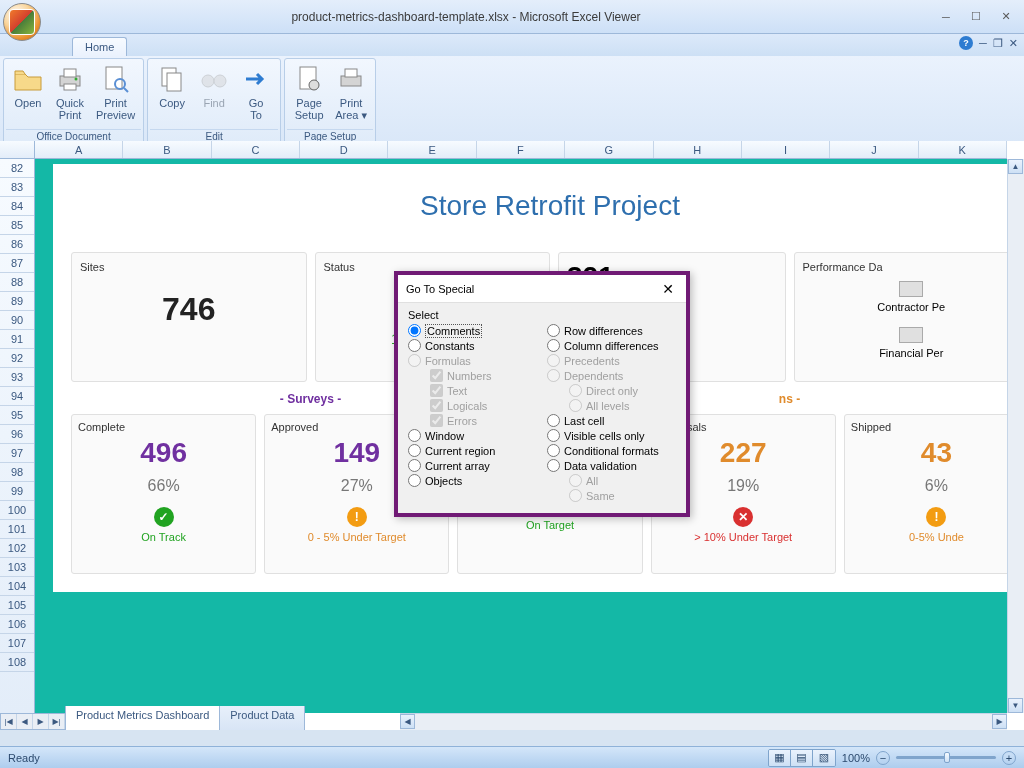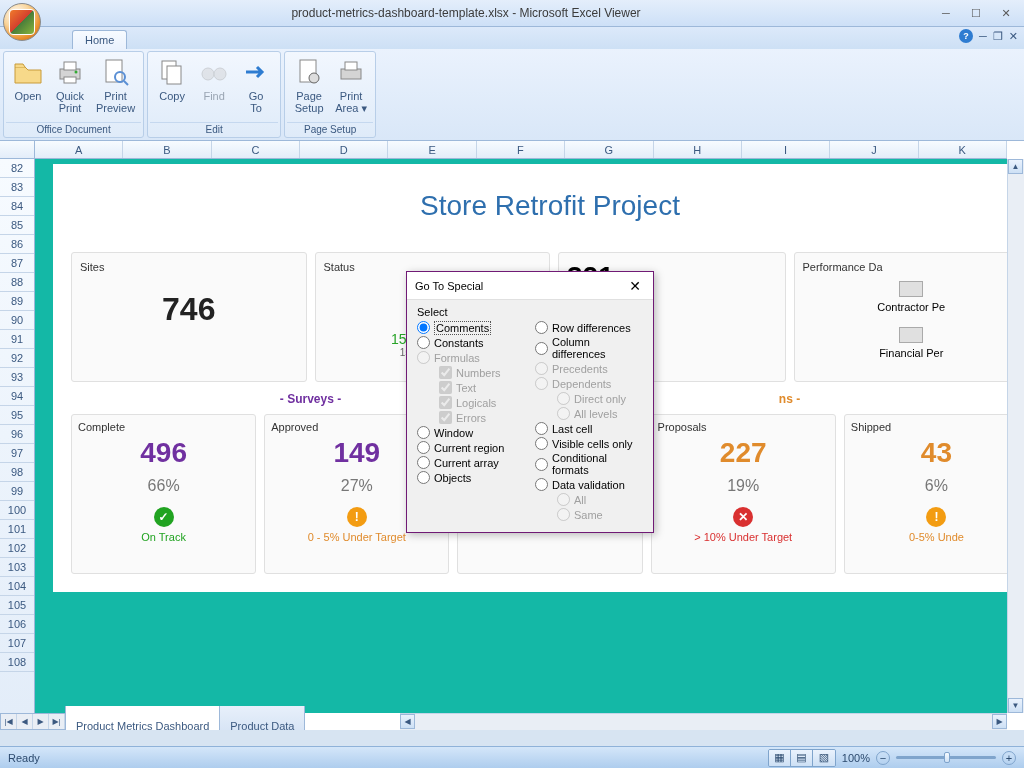--- a/index.html
+++ b/index.html
@@ -1,17 +1,17 @@
 <!DOCTYPE html>
 <html><head>
 <meta charset="utf-8">
 <style>
 *{box-sizing:border-box;margin:0;padding:0;font-family:"Segoe UI",Tahoma,sans-serif;font-size:11px;-webkit-user-select:none;user-select:none}
 body{width:1024px;height:768px;overflow:hidden;background:#d7e4f2;position:relative}
-.titlebar{height:27px;background:linear-gradient(#e4eefb,#cde0f7);display:flex;align-items:center;position:relative;border-bottom:1px solid #9db8d9}
+.titlebar{height:34px;background:linear-gradient(#e4eefb,#cde0f7);display:flex;align-items:center;position:relative;border-bottom:1px solid #9db8d9}
 .office-btn{width:38px;height:38px;position:absolute;left:3px;top:3px;border-radius:50%;background:radial-gradient(circle at 35% 30%,#fff,#f9d49a 40%,#e98f2c 70%,#b2591a);border:1px solid #8a8a8a;z-index:10;display:flex;align-items:center;justify-content:center}
 .office-btn-inner{width:26px;height:26px;border-radius:4px;background:linear-gradient(135deg,#f07a2b,#d23e2e 50%,#4a7e3a 50%,#8ab53d);border:1px solid #fff}
 .title-text{flex:1;text-align:center;color:#3b3b3b;font-size:12px}
 .win-controls{display:flex;gap:2px;margin-right:4px}
 .win-btn{width:28px;height:18px;display:flex;align-items:center;justify-content:center;color:#5a5a5a;border-radius:2px}
 .tabbar{height:22px;background:linear-gradient(#dce9fa,#cde0f5);display:flex;align-items:flex-end;padding-left:72px;position:relative}
 .tab{padding:3px 12px;background:linear-gradient(#f7fbff,#eaf2fd);border:1px solid #9db8d9;border-bottom:none;border-radius:3px 3px 0 0;color:#3b5980;font-size:11px}
 .tabbar-right{position:absolute;right:6px;top:2px;display:flex;gap:6px;align-items:center}
 .help-icon{width:14px;height:14px;border-radius:50%;background:#2e7cd1;color:#fff;display:flex;align-items:center;justify-content:center;font-size:9px;font-weight:bold}
 .ribbon{height:92px;background:linear-gradient(#eaf2fd,#d9e7f8);border-bottom:1px solid #9db8d9;display:flex;padding:2px 3px}
@@ -49,30 +49,30 @@
 .kpi-label{text-align:left;font-size:11px;color:#333;margin-bottom:4px}
 .kpi-num{font-size:28px;font-weight:bold;margin:4px 0}
 .kpi-pct{font-size:16px;color:#777;margin:8px 0 12px}
 .kpi-status{font-size:11px;margin-top:4px}
 .status-icon{width:20px;height:20px;border-radius:50%;margin:0 auto 4px;display:flex;align-items:center;justify-content:center;color:#fff;font-weight:bold;font-size:12px}
 .vscroll{position:absolute;right:0;top:18px;bottom:17px;width:17px;background:#e9eef5;border-left:1px solid #c5d5e8}
 .hscroll{position:absolute;left:400px;right:17px;bottom:0;height:17px;background:#e9eef5;border-top:1px solid #c5d5e8}
 .sheet-tabs{position:absolute;left:0;bottom:0;height:17px;display:flex;align-items:center;background:#d7e4f2}
 .nav-btns{display:flex;background:#e9eef5;border:1px solid #9db8d9;height:17px}
 .nav-btn{width:16px;display:flex;align-items:center;justify-content:center;color:#3b5980;font-size:8px;border-right:1px solid #c5d5e8}
-.stab{padding:13px 10px;background:#fff;border:1px solid #9db8d9;border-top:none;font-size:11px;color:#3b5980;margin-left:-1px;height:31px;line-height:15px}
+.stab{padding:2px 10px;background:#fff;border:1px solid #9db8d9;border-top:none;font-size:11px;color:#3b5980;margin-left:-1px;height:31px;line-height:15px}
 .stab.inactive{background:linear-gradient(#e8f0fb,#d4e2f4)}
 .statusbar{position:absolute;bottom:0;left:0;right:0;height:22px;background:linear-gradient(#d4e6f9,#aecdee);border-top:1px solid #8fb2d9;display:flex;align-items:center;padding:0 8px;color:#2c4a6e;font-size:11px}
 .statusbar-right{margin-left:auto;display:flex;align-items:center;gap:6px}
 .view-btns{display:flex;border:1px solid #7fa4cc;border-radius:2px;overflow:hidden}
 .view-btn{width:22px;height:16px;background:linear-gradient(#eaf2fd,#cde0f5);border-right:1px solid #7fa4cc;display:flex;align-items:center;justify-content:center}
 .view-btn:last-child{border-right:none}
 .zoom-slider{width:100px;height:3px;background:#7fa4cc;position:relative;border-radius:2px}
 .zoom-thumb{position:absolute;left:48px;top:-4px;width:6px;height:11px;background:linear-gradient(#f7fbff,#cde0f5);border:1px solid #7fa4cc;border-radius:2px}
-.dialog{position:absolute;left:406px;top:271px;width:248px;background:#f0f0f0;border:1px solid #701a75;box-shadow:2px 2px 8px rgba(0,0,0,.25);z-index:100}
+.dialog{position:absolute;left:394px;top:271px;width:296px;background:#f0f0f0;border:4px solid #701a75;box-shadow:2px 2px 8px rgba(0,0,0,.25);z-index:100}
 .dialog-title{height:28px;background:#fff;display:flex;align-items:center;padding:0 8px;font-size:12px;border-bottom:1px solid #e0e0e0}
 .dialog-close{margin-left:auto;width:20px;height:20px;display:flex;align-items:center;justify-content:center;font-size:14px}
 .dialog-body{padding:6px 10px 10px}
 .dialog-section{font-size:11px;margin-bottom:2px}
 .dialog-cols{display:flex;gap:10px}
 .dcol{flex:1}
 .radio-row{display:flex;align-items:center;gap:4px;padding:1px 0;font-size:11px}
 .radio-row.disabled{color:#a0a0a0}
 .radio-row.indent{padding-left:22px}
 .radio-row input{margin:0}

